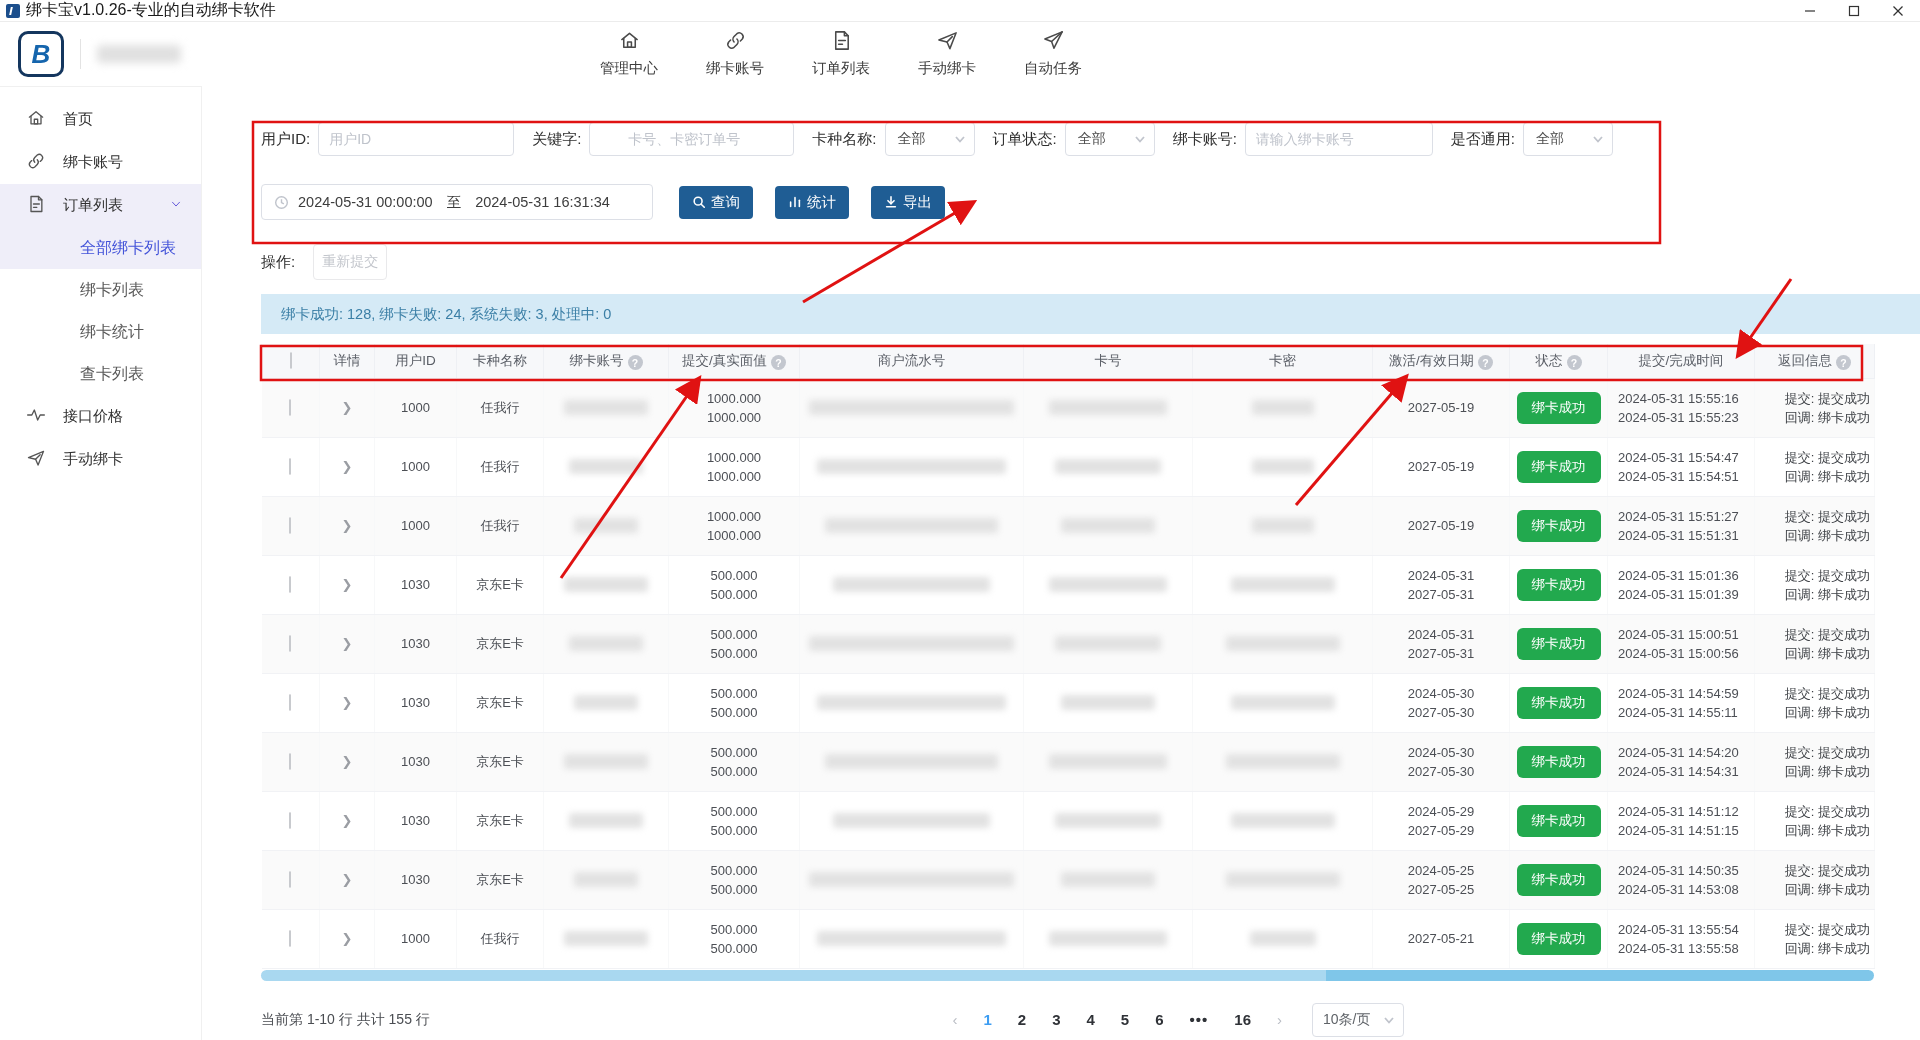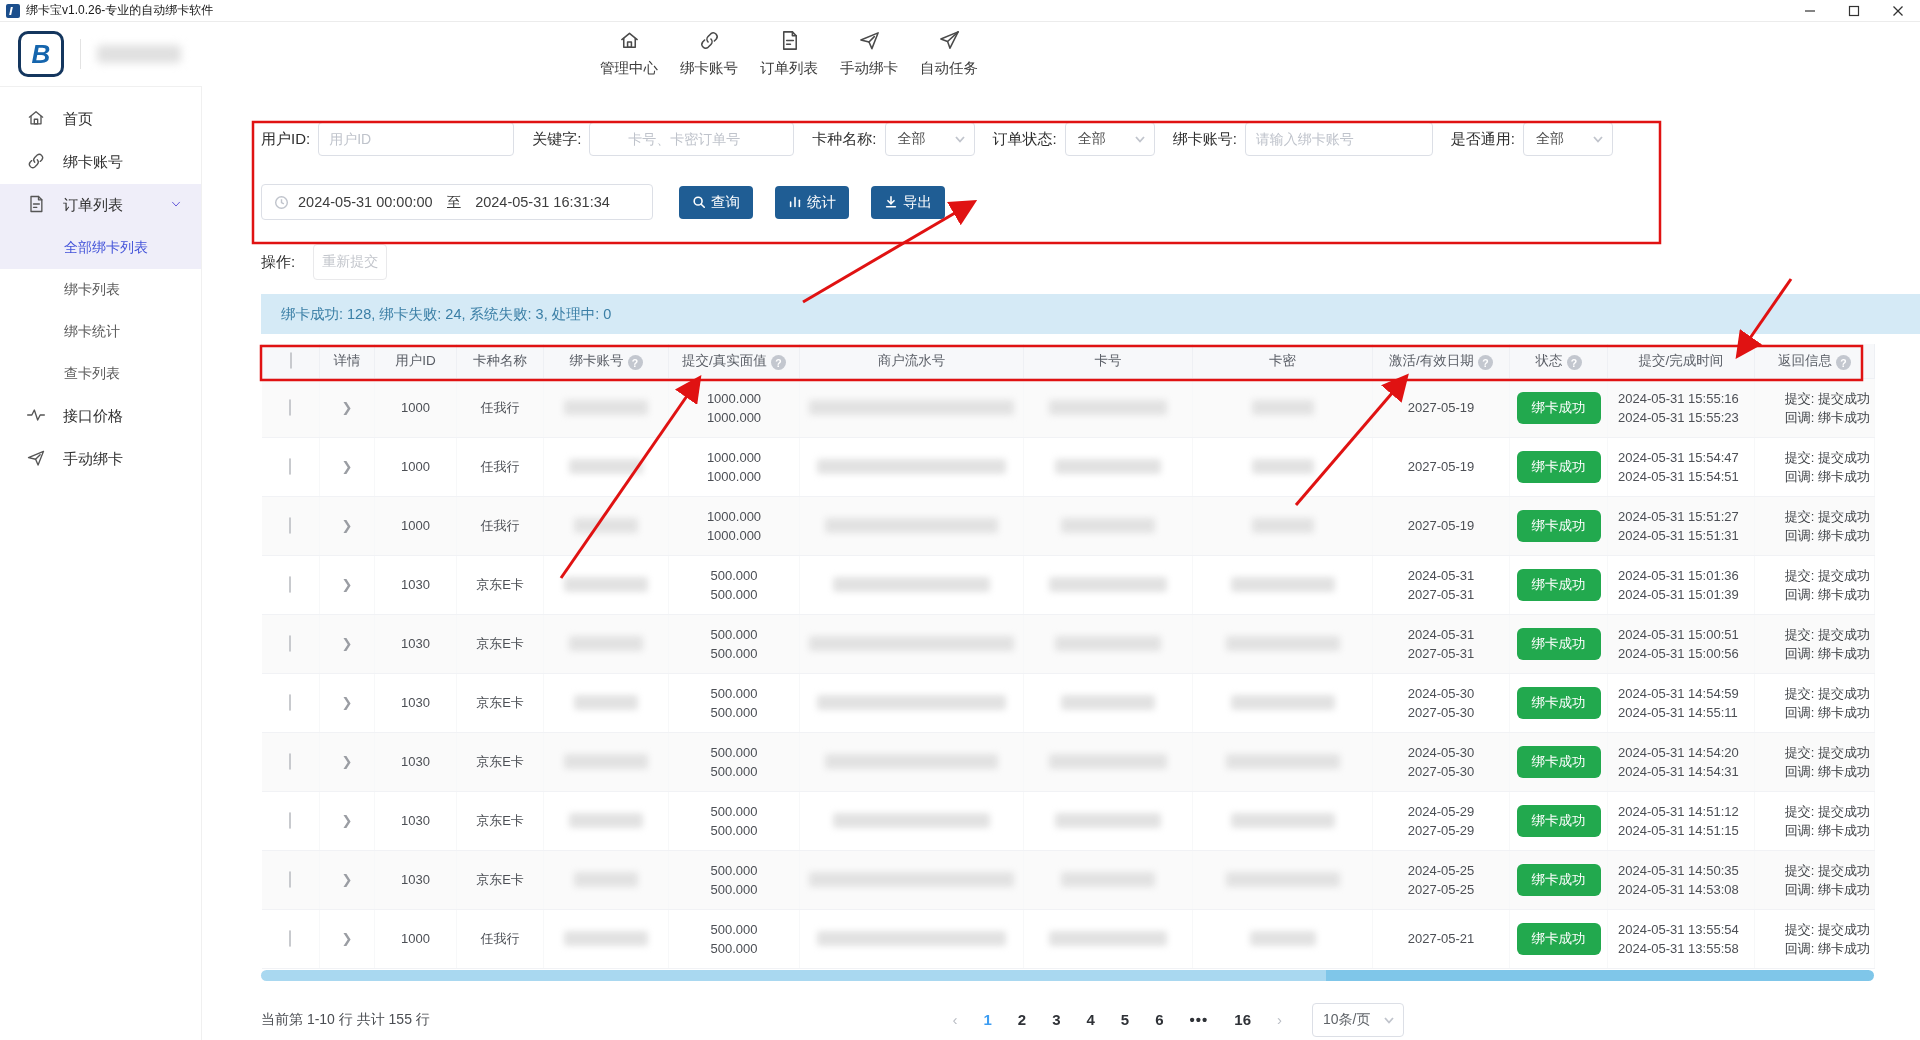--- a/index.html
+++ b/index.html
@@ -3,50 +3,50 @@
 <meta charset="utf-8">
 <style>
   * { margin:0; padding:0; box-sizing:border-box; }
   html,body { width:1920px; height:1040px; overflow:hidden; background:#fff;
     font-family:"Liberation Sans","DejaVu Sans",sans-serif; color:#333; }
 
   
   .titlebar{height:22px;background:#fff;border-bottom:1px solid #ececec;display:flex;align-items:center;padding-left:6px;position:relative;}
   .titlebar .appico{width:14px;height:14px;background:#1b4e8c;border-radius:2px;margin-right:6px;position:relative;}
   .titlebar .appico:after{content:"";position:absolute;left:4px;top:3px;width:6px;height:8px;border-left:2px solid #fff;transform:skewX(-12deg);}
-  .titlebar .ttext{font-size:12px;color:#1a1a1a;}
+  .titlebar .ttext{font-size:16px;color:#1a1a1a;}
   .wincontrols{position:absolute;right:0;top:0;height:22px;display:flex;}
   .winbtn{width:44px;height:22px;display:flex;align-items:center;justify-content:center;}
   .winbtn svg{stroke:#333;stroke-width:1.2;fill:none;}
 
   
   .appheader{height:64px;background:#fff;display:flex;align-items:center;padding:0 18px;position:relative;box-shadow:0 1px 0 #f0f0f0;}
   .logo{width:46px;height:46px;border:3px solid #14365e;border-radius:10px;display:flex;align-items:center;justify-content:center;font-weight:bold;font-style:italic;font-size:26px;color:#1565ad;background:#fff;}
   .hdr-divider{width:1px;height:30px;background:#e3e3e3;margin:0 16px;}
   .blurbar{background:#e0e0e0;border-radius:4px;filter:blur(4px);}
-  .topnav{position:absolute;left:600px;top:7px;display:flex;gap:22px;}
+  .topnav{position:absolute;left:600px;top:7px;display:flex;gap:48px;}
   .nav-item{display:flex;flex-direction:column;align-items:center;gap:3px;cursor:pointer;}
   .nav-item svg{width:23px;height:23px;stroke:#4a4a4a;fill:none;stroke-width:1.6;stroke-linecap:round;stroke-linejoin:round;}
   .nav-item .nlabel{font-size:14.5px;color:#3c3c3c;}
   .hdr-right{position:absolute;right:18px;top:0;height:64px;display:flex;align-items:center;gap:22px;}
   .hdr-link{font-size:14.5px;color:#303030;cursor:pointer;}
   .recharge-pill{position:relative;height:30px;background:linear-gradient(90deg,#ff9a3e,#ffc169);border-radius:16px;display:flex;align-items:center;padding:0 18px 0 34px;cursor:pointer;}
   .recharge-pill .bolt{position:absolute;left:-8px;top:-3px;width:36px;height:36px;background:linear-gradient(135deg,#ffab56,#ff8432);border-radius:8px;transform:rotate(0deg);display:flex;align-items:center;justify-content:center;box-shadow:0 2px 4px rgba(255,130,40,.45);clip-path:polygon(50% 0,100% 25%,100% 75%,50% 100%,0 75%,0 25%);}
   .recharge-pill .rtext{color:#fff;font-size:13px;font-weight:bold;letter-spacing:4px;}
   .blurred-btn{width:160px;height:40px;border-radius:6px;background:linear-gradient(90deg,#ffb27a,#ff7040);filter:blur(7px);}
 
   
   .bodywrap{display:flex;height:954px;}
   .sidebar{width:202px;background:#fff;border-right:1px solid #f0f0f0;padding-top:12px;flex-shrink:0;}
   .side-item{height:43px;display:flex;align-items:center;padding-left:26px;cursor:pointer;}
   .side-item svg{width:20px;height:20px;stroke:#555;fill:none;stroke-width:1.6;stroke-linecap:round;stroke-linejoin:round;margin-right:17px;}
   .side-item .slabel{font-size:15px;color:#303030;}
   .side-item .chev{margin-left:auto;margin-right:18px;}
   .side-item .chev svg{width:14px;height:14px;stroke:#5b51d8;margin:0;}
-  .side-sub{height:42px;display:flex;align-items:center;padding-left:64px;font-size:14px;color:#595959;cursor:pointer;}
+  .side-sub{height:42px;display:flex;align-items:center;padding-left:80px;font-size:16px;color:#595959;cursor:pointer;}
   .active-group{background:#efeef9;}
   .side-sub.active{color:#4353d9;}
 
   .main{position:relative;flex:1;padding:36px 0 0 59px;background:#fff;}
 
   
   .frow{display:flex;align-items:center;margin-bottom:28px;}
   .flabel{font-size:15px;color:#2e2e2e;margin-right:8px;white-space:nowrap;}
   .fitem{display:flex;align-items:center;margin-right:18px;}
   .tinput{height:34px;border:1px solid #dcdfe6;border-radius:4px;padding:0 10px;font-size:14px;color:#333;outline:none;font-family:inherit;}

